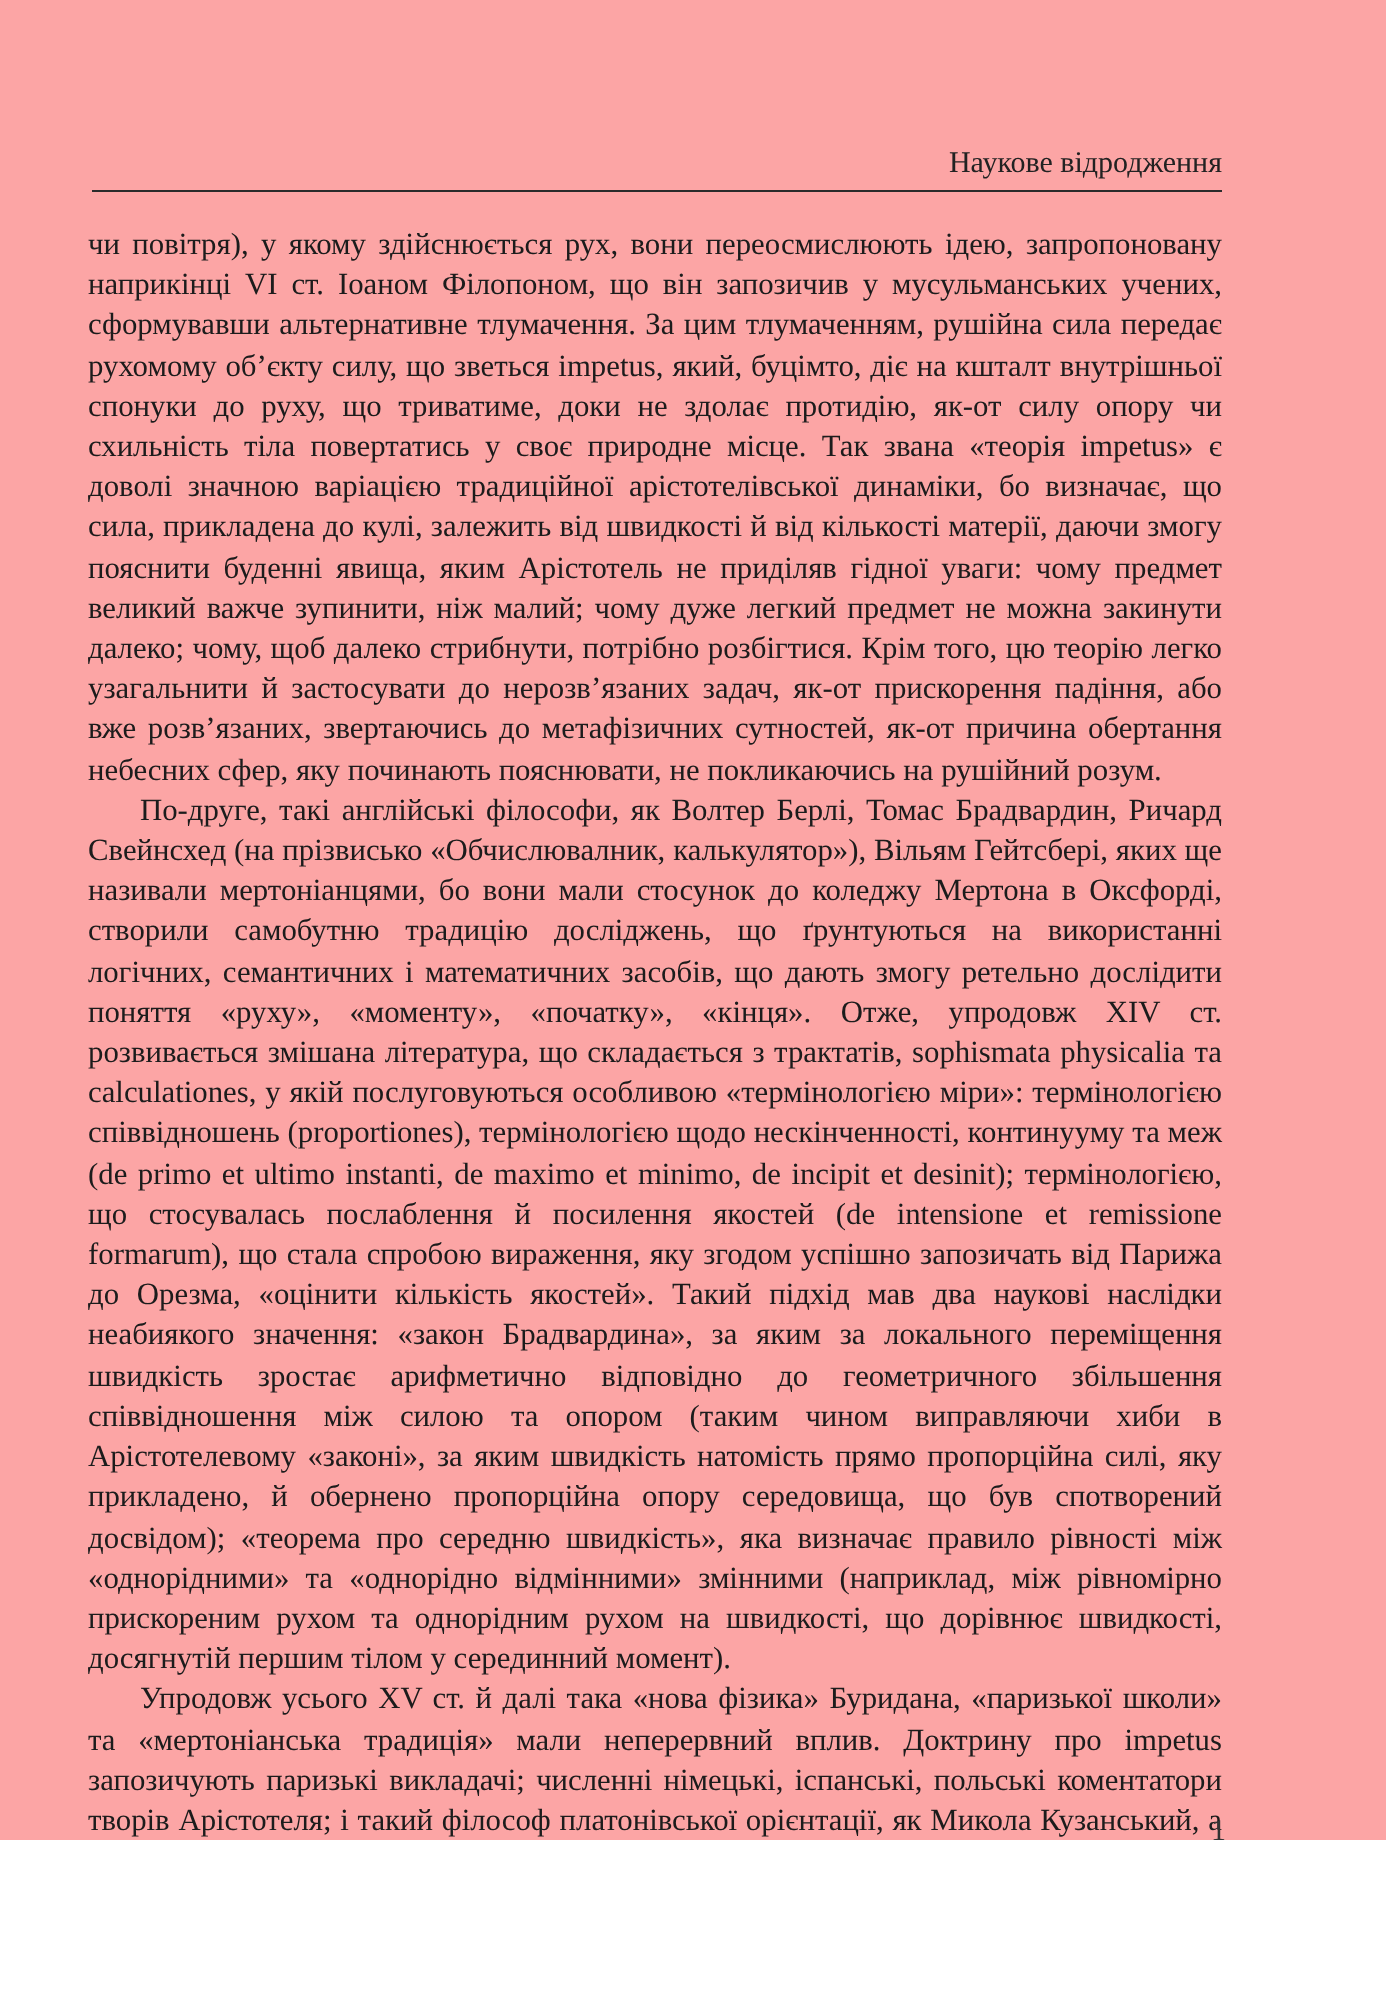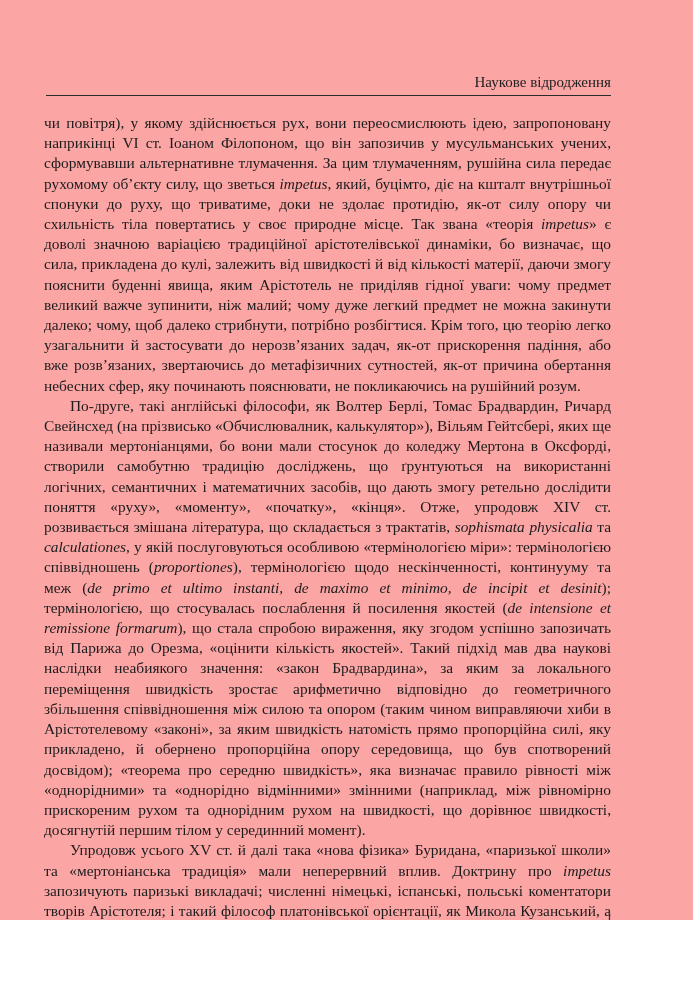--- a/index.html
+++ b/index.html
@@ -41,21 +41,20 @@
     color: #1c1c1c;
   }
   .body-text p {
     margin: 0;
     padding: 0;
   }
   .body-text p.indent {
     text-indent: 26px;
   }
   .body-text .it {
-    font-style: italic;
   }
   .page-number {
     position: absolute;
     top: 908px;
     right: 80px;
     font-size: 15px;
     color: #333333;
   }
 </style>
 </head>

